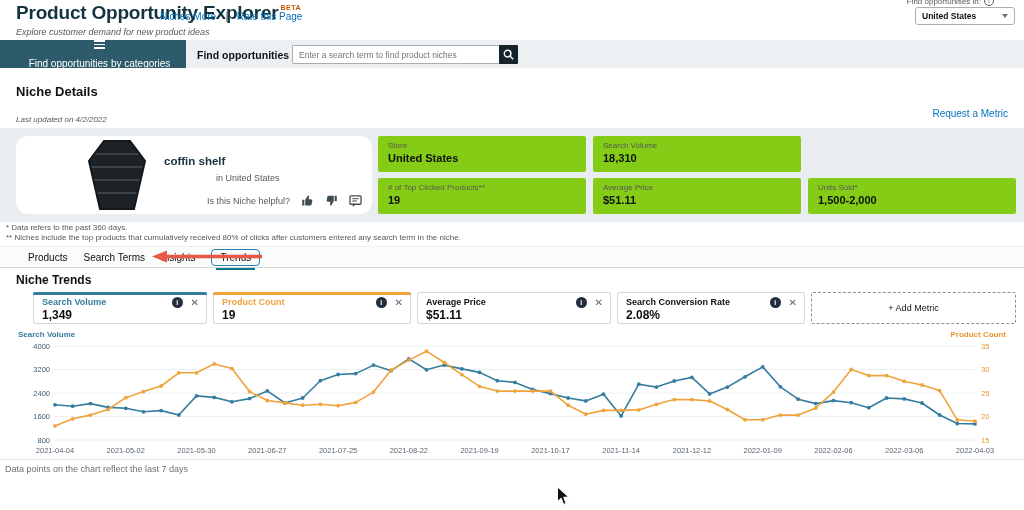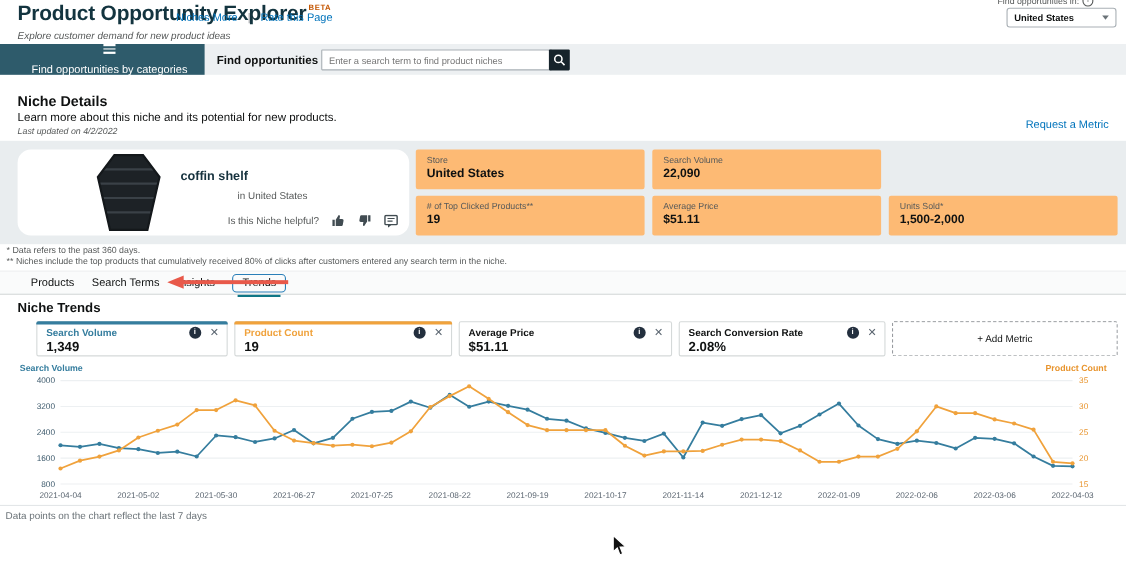--- a/index.html
+++ b/index.html
@@ -42,21 +42,21 @@
   .nd-updated{left:16px;top:115px;font-size:8px;font-style:italic;color:#565959;}
   .nd-request{right:16px;top:108px;font-size:10px;color:#0073bb;text-decoration:none;cursor:pointer;}
 
   
   .gray-band{left:0;top:128px;width:1024px;height:94px;background:#e9edef;}
   .niche-card{left:16px;top:136px;width:356px;height:78px;background:#fff;border-radius:12px;}
   .niche-name{left:148px;top:19px;font-size:11.5px;font-weight:700;color:#16323e;}
   .niche-loc{left:152px;top:37px;font-size:9px;color:#565959;padding-left:48px;}
   .helpful-row{right:10px;bottom:7px;display:flex;align-items:center;gap:11px;font-size:9px;color:#565959;}
   .icon-btn{cursor:pointer;display:flex;align-items:center;}
-  .metric-card{background:#fdba74;border-radius:2px;width:208px;height:36px;}
+  .metric-card{background:#84cc16;border-radius:2px;width:208px;height:36px;}
   .metric-label{left:10px;top:5px;font-size:8px;color:#565959;white-space:nowrap;}
   .metric-value{left:10px;top:16px;font-size:11px;font-weight:700;color:#0f1111;}
 
   .footnote{left:6px;font-size:8px;color:#565959;}
 
   
   .tab-bar{left:0;top:246px;width:1024px;height:22px;background:#fafbfb;border-top:1px solid #eef0f1;
            border-bottom:1px solid #d5d9d9;display:flex;align-items:center;gap:16px;padding-left:28px;box-sizing:border-box;}
   .tab{font-size:10px;color:#0f1111;cursor:pointer;}
   .tab.selected{border:1.5px solid #2a7fb8;border-radius:4px;padding:2px 8px;position:relative;color:#0f1111;}
@@ -121,21 +121,20 @@
   <div class="abs nav-search-label">Find opportunities by search</div>
   <input class="abs nav-search-input" type="text" placeholder="Enter a search term to find product niches" style="">
   <button class="abs nav-search-btn">
     <svg width="11" height="11" viewBox="0 0 11 11">
       <circle cx="4.6" cy="4.6" r="3.3" fill="none" stroke="#fff" stroke-width="1.4"></circle>
       <line x1="7.2" y1="7.2" x2="10.2" y2="10.2" stroke="#fff" stroke-width="1.4"></line>
     </svg>
   </button>
 
   <div class="abs nd-heading">Niche Details</div>
-  <div class="abs nd-desc">Learn more about this niche and its potential for new products.</div>
   <div class="abs nd-updated">Last updated on 4/2/2022</div>
   <a class="abs nd-request">Request a Metric</a>
 
   <div class="abs gray-band"></div>
 
   <div class="abs niche-card">
     <svg class="abs" style="left:68px;top:4px;" width="66" height="70" viewBox="0 0 66 70">
       <defs>
           <clipPath id="coffinClip">
             <polygon points="20,1 46,1 61,21 50,69 16,69 5,21"></polygon>
@@ -176,21 +175,21 @@
       </span>
     </div>
   </div>
 
   <div class="abs metric-card" style="left:378px;top:136px;">
     <div class="abs metric-label">Store</div>
     <div class="abs metric-value">United States</div>
   </div>
   <div class="abs metric-card" style="left:593px;top:136px;">
     <div class="abs metric-label">Search Volume</div>
-    <div class="abs metric-value">22,090</div>
+    <div class="abs metric-value">18,310</div>
   </div>
   <div class="abs metric-card" style="left:378px;top:178px;">
     <div class="abs metric-label"># of Top Clicked Products**</div>
     <div class="abs metric-value">19</div>
   </div>
   <div class="abs metric-card" style="left:593px;top:178px;">
     <div class="abs metric-label">Average Price</div>
     <div class="abs metric-value">$51.11</div>
   </div>
   <div class="abs metric-card" style="left:808px;top:178px;">

